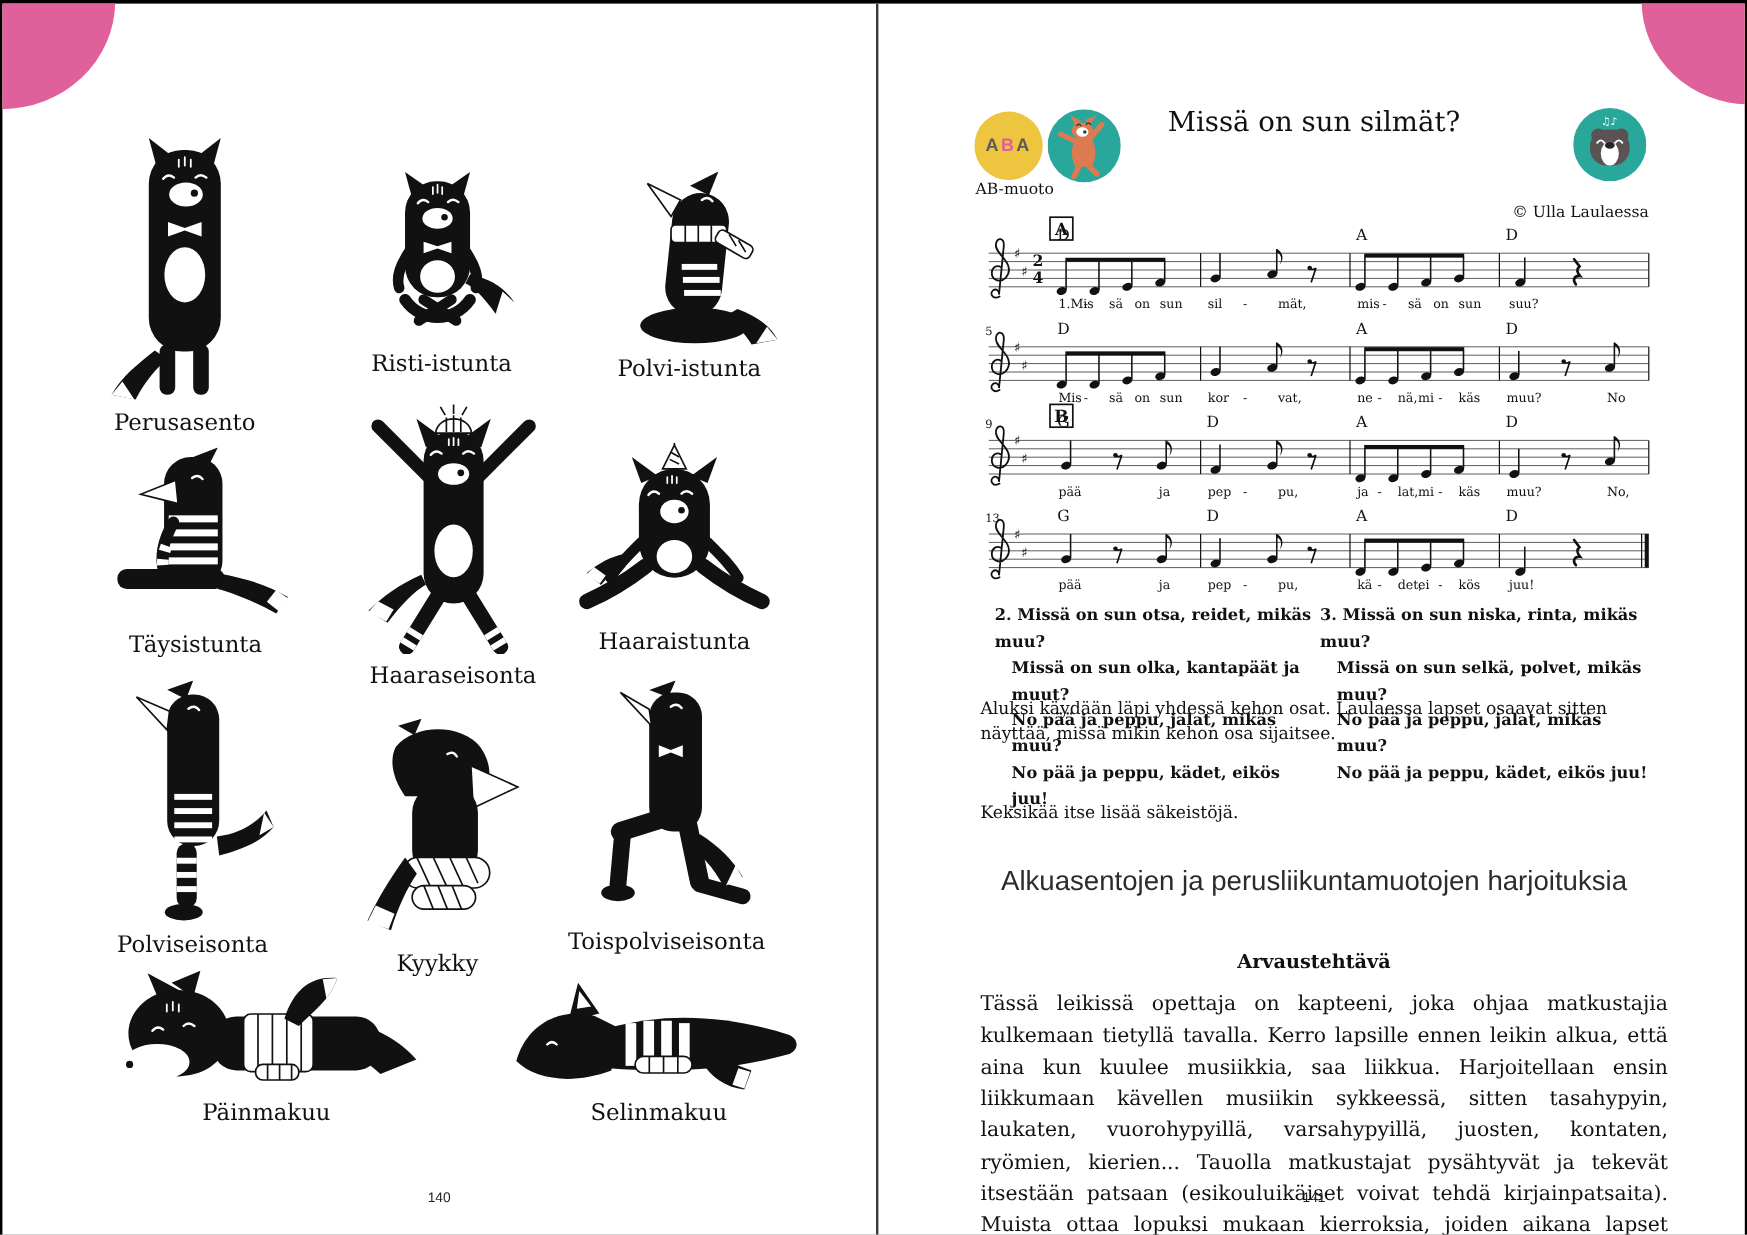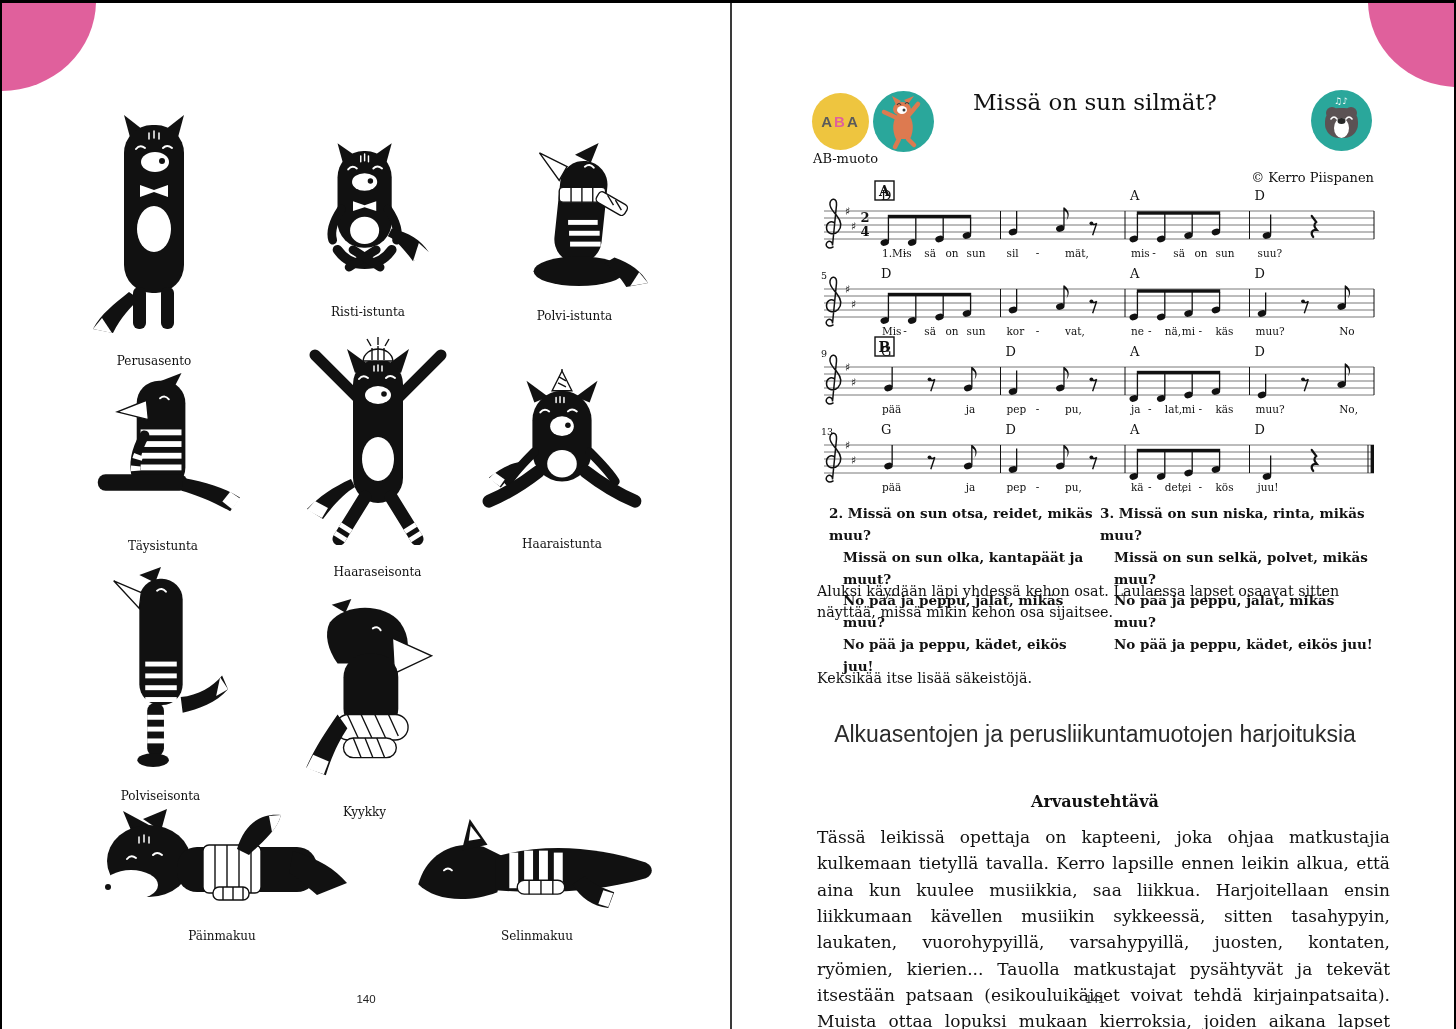--- a/index.html
+++ b/index.html
@@ -12,21 +12,21 @@
   #divider{position:absolute;left:728px;top:0;width:2px;height:1029px;background:#3a3a3a;}
   .page{position:absolute;top:0;height:1029px;}
   #page-left{left:0;width:728px;}
   #page-right{left:730px;width:726px;}
   .page-num{position:absolute;left:0;right:0;text-align:center;font-family:"Liberation Sans",sans-serif;
             font-size:11.5px;color:#222;}
   
   #left-title{position:absolute;top:87px;left:0;right:0;text-align:center;font-weight:bold;font-size:15.5px;}
   .pose{position:absolute;text-align:center;}
   .pose svg{display:block;margin:0 auto;}
-  .pose .pose-label{margin-top:20px;font-size:12px;}
+  .pose .pose-label{margin-top:7px;font-size:19px;}
   .ink{fill:#111;}
   .wh{fill:#fff;}
   .eye{stroke:#fff;stroke-width:2;fill:none;stroke-linecap:round;}
   .tick{stroke:#fff;stroke-width:1.5;fill:none;stroke-linecap:round;}
   .limb{stroke:#111;fill:none;stroke-linecap:round;}
   .wdash{stroke:#fff;fill:none;}
   .outl{stroke:#111;stroke-width:1.4;}
   .sline{stroke:#111;stroke-width:1.4;fill:none;}
   
   .badge{position:absolute;border-radius:50%;display:flex;align-items:center;justify-content:center;}
@@ -222,20 +222,37 @@
         <rect class="wh" x="56" y="150" width="17" height="5"></rect>
           <rect class="wh" x="56" y="162" width="17" height="5"></rect>
           <rect class="wh" x="56" y="174" width="17" height="5"></rect>
         <ellipse class="ink" cx="62" cy="196" rx="16" ry="7"></ellipse>
         <path class="ink" d="M90,132 C108,130 122,122 132,110 L138,124 C126,138 108,144 92,148 Z"></path>
         <path class="wh" d="M130,112 L138,124 L126,131 Z"></path>
       </svg>
       <div class="pose-label">Polviseisonta</div>
     </div>
 
+    <div class="pose" style="left:466px;top:564px;width:175px;">
+      <svg width="170" height="200" viewBox="0 0 170 200">
+        <path class="ink" d="M86,14 92,0 70,8 Z"></path>
+        <rect class="ink" x="70" y="10" width="44" height="116" rx="20"></rect>
+        <path class="wh outl" d="M70,24 L46,10 L72,38 Z"></path>
+        <path class="eye" d="M88,22 q5,-4 9,1"></path>
+        <path class="wh" d="M78,54 88,58 98,54 98,64 88,60 78,64 Z"></path>
+        <path class="limb" stroke-width="16" d="M78,116 L46,126"></path>
+        <path class="limb" stroke-width="14" d="M48,126 L44,170"></path>
+        <ellipse class="ink" cx="44" cy="177" rx="14" ry="7"></ellipse>
+        <path class="limb" stroke-width="16" d="M102,120 L112,168"></path>
+        <path class="limb" stroke-width="13" d="M112,170 L148,180"></path>
+        <path class="ink" d="M112,128 C128,138 140,150 148,164 L132,172 C124,156 112,144 104,138 Z"></path>
+        <path class="wh" d="M142,154 L148,165 L134,171 Z"></path>
+      </svg>
+      <div class="pose-label">Toispolviseisonta</div>
+    </div>
 
     <div class="pose" style="left:90px;top:804px;width:260px;">
       <svg width="255" height="102" viewBox="0 0 255 102">
         <path class="ink" d="M38,28 28,4 54,18 Z"></path>
           <path class="ink" d="M66,24 72,2 48,12 Z"></path>
         <ellipse class="ink" cx="54" cy="54" rx="42" ry="36"></ellipse>
         <ellipse class="wh" cx="36" cy="78" rx="27" ry="15"></ellipse>
           <circle class="ink" cx="13" cy="80" r="3"></circle>
         <path class="eye" d="M32,52 q4,-5 9,-1"></path>
           <path class="eye" d="M58,48 q4,-4 9,0"></path>
@@ -245,21 +262,21 @@
         <rect class="wh outl" x="108" y="38" width="58" height="48" rx="6"></rect>
         <path class="sline" d="M120,38 v48 M132,38 v48 M144,38 v48 M156,38 v48"></path>
         <rect class="wh outl" x="118" y="80" width="36" height="13" rx="6"></rect>
         <path class="sline" d="M128,80 v13 M138,80 v13 M148,80 v13"></path>
         <path class="ink" d="M142,42 C150,16 166,6 186,8 C182,24 166,36 154,48 Z"></path>
         <path class="wh" d="M174,9 L186,8 C184,15 181,20 177,25 Z"></path>
       </svg>
       <div class="pose-label">Päinmakuu</div>
     </div>
 
-    <div class="pose" style="left:400px;top:812px;width:270px;text-align:center;">
+    <div class="pose" style="left:412px;top:812px;width:270px;text-align:center;">
       <svg width="265" height="94" viewBox="0 0 265 95">
         <path class="ink" d="M12,70 C20,40 48,24 78,32 L98,42 L92,78 C60,90 28,86 12,70 Z"></path>
         <path class="ink" d="M56,36 L64,4 L82,30 Z"></path>
           <path class="wh" d="M63,26 L65,11 L75,24 Z"></path>
         <path class="eye" d="M38,56 q4,-4 8,0"></path>
         <path class="ink" d="M90,42 C140,28 192,32 242,48 C250,52 250,60 242,64 C192,78 140,80 90,76 Z"></path>
         <rect class="wh" x="104" y="38" width="9" height="36"></rect>
           <rect class="wh" x="119" y="36" width="9" height="38"></rect>
         <rect class="wh" x="134" y="36" width="9" height="38"></rect>
           <rect class="wh" x="149" y="38" width="9" height="36"></rect>
@@ -309,21 +326,21 @@
         <circle cx="21" cy="23" r="6" fill="#5b5254"></circle>
           <circle cx="40" cy="23" r="6" fill="#5b5254"></circle>
         <rect x="14" y="18" width="33" height="30" rx="14" fill="#5b5254"></rect>
         <ellipse cx="30.5" cy="38" rx="7.5" ry="10" fill="#fff"></ellipse>
         <ellipse cx="30.5" cy="31" rx="4" ry="3" fill="#262626"></ellipse>
         <path d="M20,29 q3,-4 6,0 M35,29 q3,-4 6,0" stroke="#fff" stroke-width="1.6" fill="none" stroke-linecap="round"></path>
       </svg>
     </div>
 
     <div id="ab-label">AB-muoto</div>
-    <div id="credit">© Kerro Piispanen</div>
+    <div id="credit">© Ulla Laulaessa</div>
 
     <div id="score">
         <svg width="566" height="102" viewBox="0 0 566 102">
           <line x1="6" y1="32" x2="556" y2="32" stroke="#555" stroke-width="0.8"></line>
           <line x1="6" y1="39" x2="556" y2="39" stroke="#555" stroke-width="0.8"></line>
           <line x1="6" y1="46" x2="556" y2="46" stroke="#555" stroke-width="0.8"></line>
           <line x1="6" y1="53" x2="556" y2="53" stroke="#555" stroke-width="0.8"></line>
           <line x1="6" y1="60" x2="556" y2="60" stroke="#555" stroke-width="0.8"></line>
           <line x1="182.5" y1="32" x2="182.5" y2="60" stroke="#111" stroke-width="1"></line>
           <line x1="307" y1="32" x2="307" y2="60" stroke="#111" stroke-width="1"></line>

